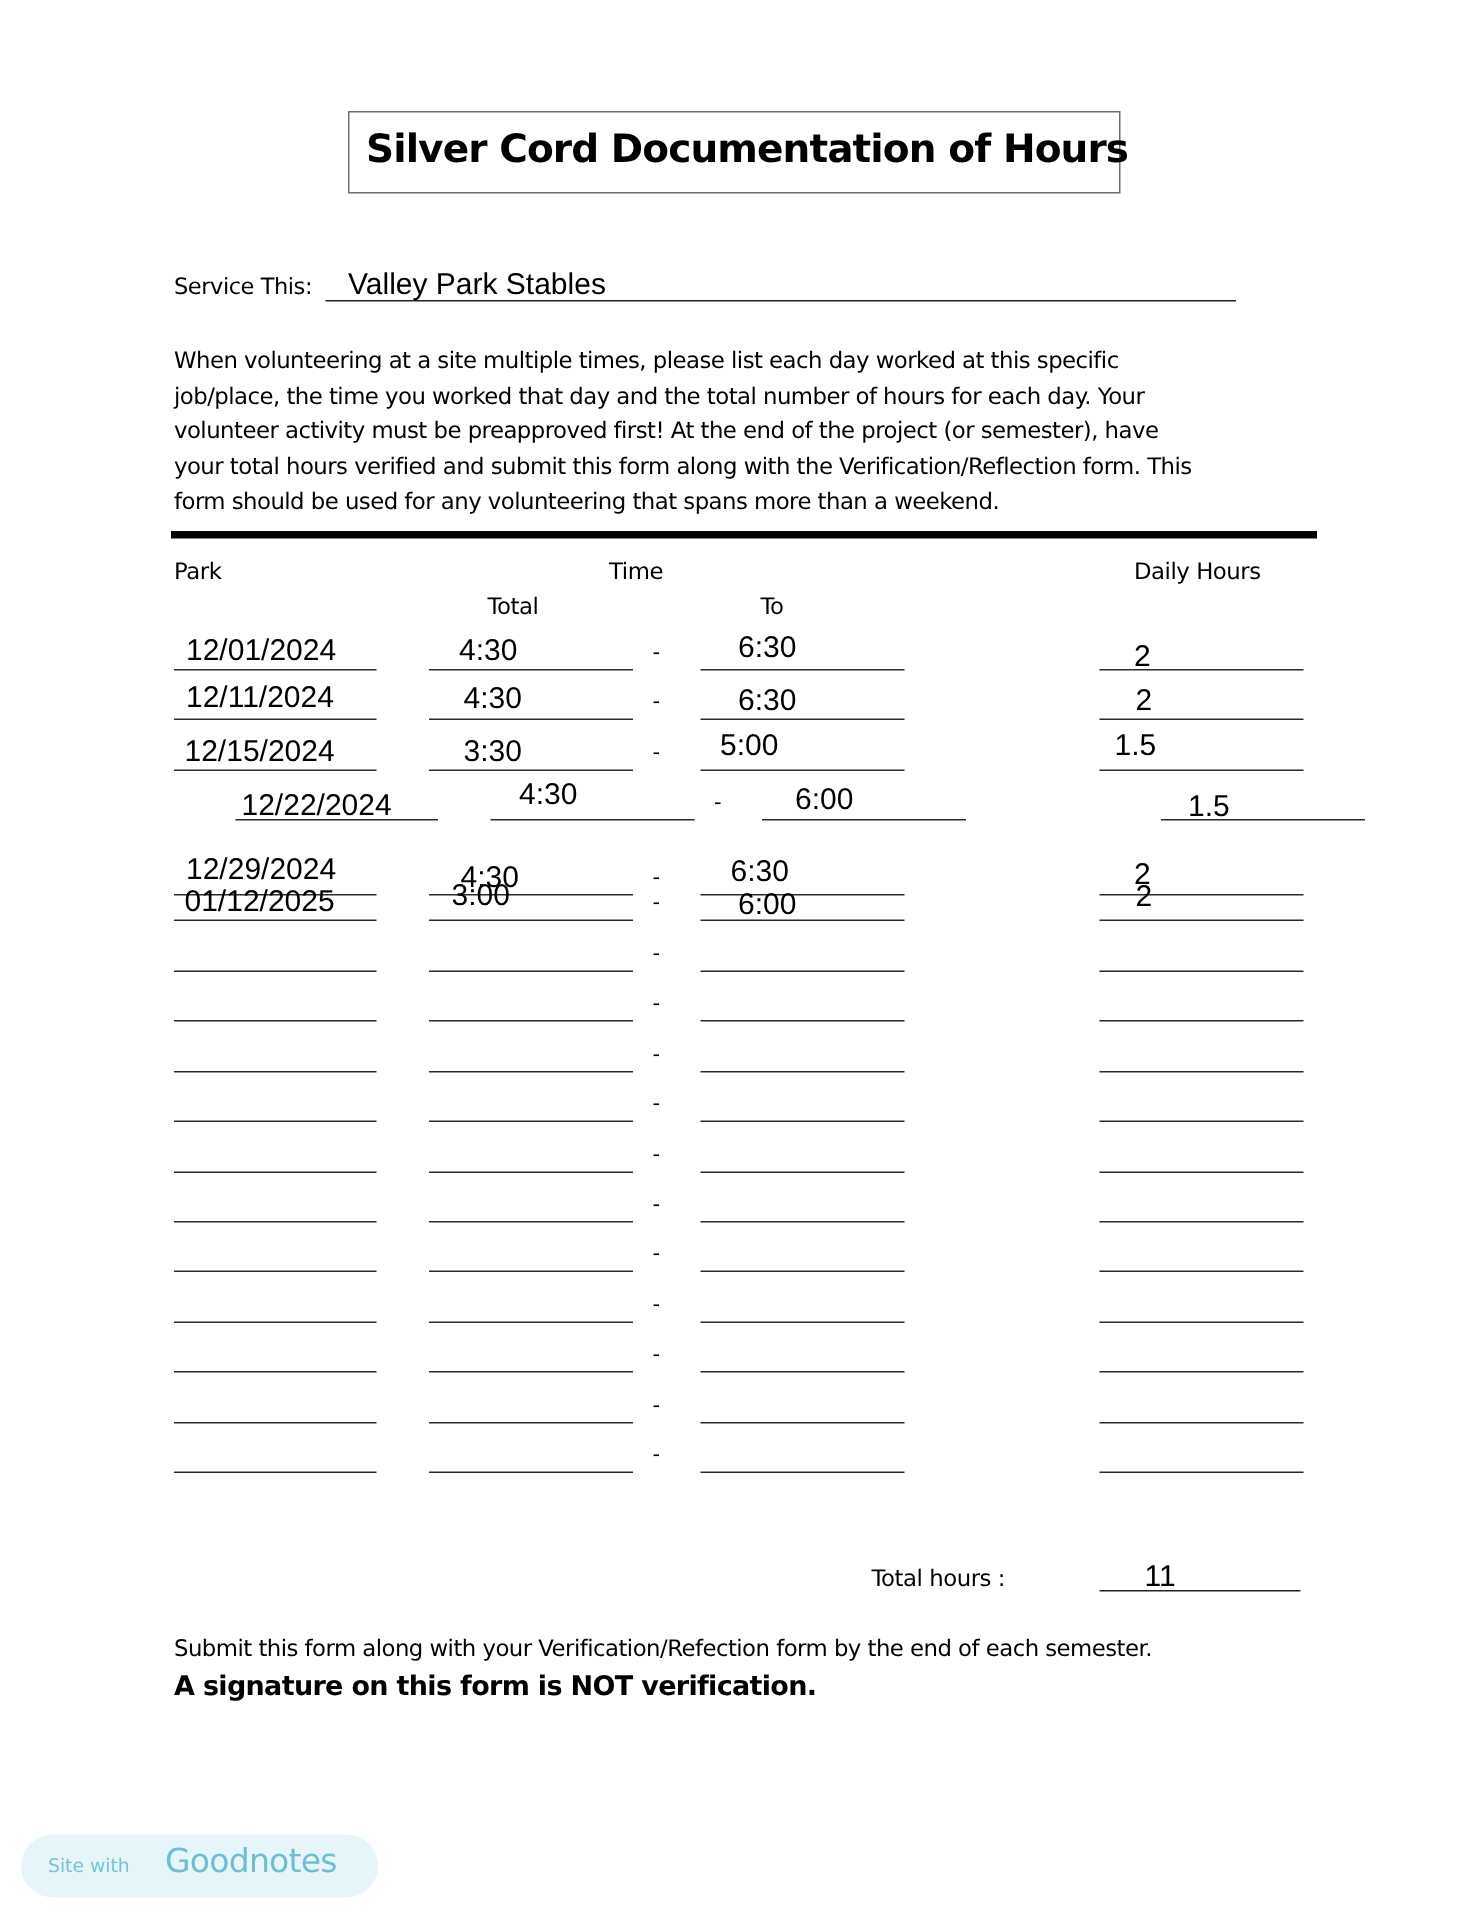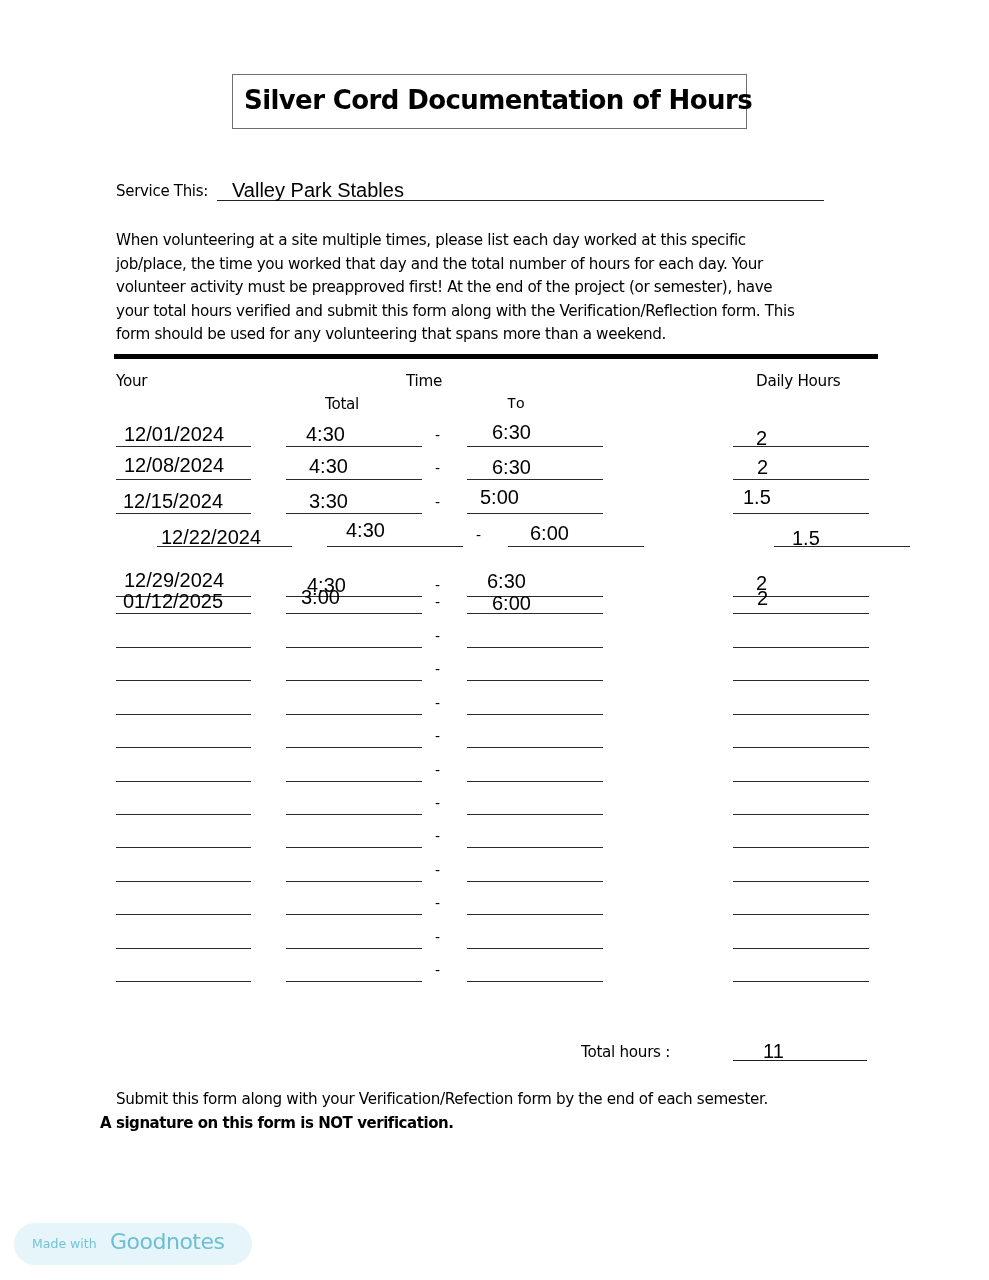--- a/index.html
+++ b/index.html
@@ -42,21 +42,21 @@
   .row { position: absolute; left: 0; width: 904px; height: 34px; }
   .cell-line { position: absolute; bottom: 0; height: 0; border-bottom: 1.5px solid #2a2a2a; }
   .cell-text { position: absolute; bottom: 1px; font-family: "Liberation Sans", sans-serif; font-size: 20px; white-space: nowrap; }
   .dash { position: absolute; left: 435px; bottom: 4px; font-family: "DejaVu Sans", sans-serif; font-size: 14px; }
 
   .total-label { position: absolute; left: 581px; top: 1043px; font-family: "DejaVu Sans", sans-serif; font-size: 15.2px; letter-spacing: -0.3px; }
   .total-line { position: absolute; left: 733px; top: 1060px; width: 134px; border-bottom: 1.5px solid #222; }
   .total-value { position: absolute; left: 763px; top: 1040px; font-family: "Liberation Sans", sans-serif; font-size: 20px; }
 
   .footer1 { position: absolute; left: 116px; top: 1090px; font-family: "DejaVu Sans", sans-serif; font-size: 15.2px; letter-spacing: -0.35px; white-space: nowrap; }
-  .footer2 { position: absolute; left: 100px; top: 1114px; font-family: "DejaVu Sans", sans-serif; font-size: 15px; font-weight: bold; letter-spacing: -0.45px; white-space: nowrap; }
+  .footer2 { position: absolute; left: 116px; top: 1114px; font-family: "DejaVu Sans", sans-serif; font-size: 18px; font-weight: bold; letter-spacing: -0.45px; white-space: nowrap; }
 
   .badge {
     position: absolute; left: 14px; top: 1223px; width: 238px; height: 42px;
     border-radius: 21px; background: #e6f5fa;
   }
   .badge .made { position: absolute; left: 18px; top: 13px; font-family: "DejaVu Sans", sans-serif; font-size: 12.5px; color: #74c3d6; }
   .badge .brand { position: absolute; left: 96px; top: 6px; font-family: "DejaVu Sans", sans-serif; font-size: 22px; color: #6ebed3; letter-spacing: -0.5px; }
 </style>
 </head>
 <body>
@@ -70,41 +70,41 @@
 <div class="service-value">Valley Park Stables</div>
 
 <div class="instructions">When volunteering at a site multiple times, please list each day worked at this specific
 job/place, the time you worked that day and the total number of hours for each day. Your
 volunteer activity must be preapproved first!   At the end of the project (or semester), have
 your total hours verified and submit this form along with the Verification/Reflection form.  This
 form should be used for any volunteering that spans more than a weekend.</div>
 
 <div class="thick-rule"></div>
 
-<div class="hdr" style="left:116px; top:372px;">Your</div>
+<div class="hdr" style="left:116px; top:372px;">Park</div>
 <div class="hdr" style="left:406px; top:372px;">Time</div>
 <div class="hdr" style="left:325px; top:395px;">Total</div>
-<div class="hdr" style="left:507px; top:395px;font-family:Liberation Mono, monospace;">To</div>
+<div class="hdr" style="left:507px; top:395px;">To</div>
 <div class="hdr" style="left:756px; top:372px;">Daily Hours</div>
 
 <div id="rows">
     <div class="row" style="top: 413px;">
       <div class="cell-line" style="left: 116px; width: 135px;"></div>
       <div class="cell-text" style="left: 124px; bottom: 1px;">12/01/2024</div>
       <div class="cell-line" style="left: 286px; width: 136px;"></div>
       <div class="cell-text" style="left: 306px; bottom: 1px;">4:30</div>
       <div class="cell-line" style="left: 467px; width: 136px;"></div>
       <div class="cell-text" style="left: 492px; bottom: 3px;">6:30</div>
       <div class="cell-line" style="left: 733px; width: 136px;"></div>
       <div class="cell-text" style="left: 756px; bottom: -3px;">2</div>
       <div class="dash">-</div>
     </div>
     <div class="row" style="top: 446.45px;">
       <div class="cell-line" style="left: 116px; width: 135px;"></div>
-      <div class="cell-text" style="left: 124px; bottom: 3px;">12/08/2024</div>
+      <div class="cell-text" style="left: 124px; bottom: 3px;">12/11/2024</div>
       <div class="cell-line" style="left: 286px; width: 136px;"></div>
       <div class="cell-text" style="left: 309px; bottom: 2px;">4:30</div>
       <div class="cell-line" style="left: 467px; width: 136px;"></div>
       <div class="cell-text" style="left: 492px; bottom: 1px;">6:30</div>
       <div class="cell-line" style="left: 733px; width: 136px;"></div>
       <div class="cell-text" style="left: 757px; bottom: 1px;">2</div>
       <div class="dash">-</div>
     </div>
     <div class="row" style="top: 479.9px;">
       <div class="cell-line" style="left: 116px; width: 135px;"></div>
@@ -274,15 +274,15 @@
   </div>
 
 <div class="total-label">Total hours :</div>
 <div class="total-line"></div>
 <div class="total-value">11</div>
 
 <div class="footer1">Submit this form along with your Verification/Refection form by the end of each semester.</div>
 <div class="footer2">A signature on this form is NOT verification.</div>
 
 <div class="badge">
-  <span class="made">Made with</span>
+  <span class="made">Site with</span>
   <span class="brand">Goodnotes</span>
 </div>
 
 </body></html>

